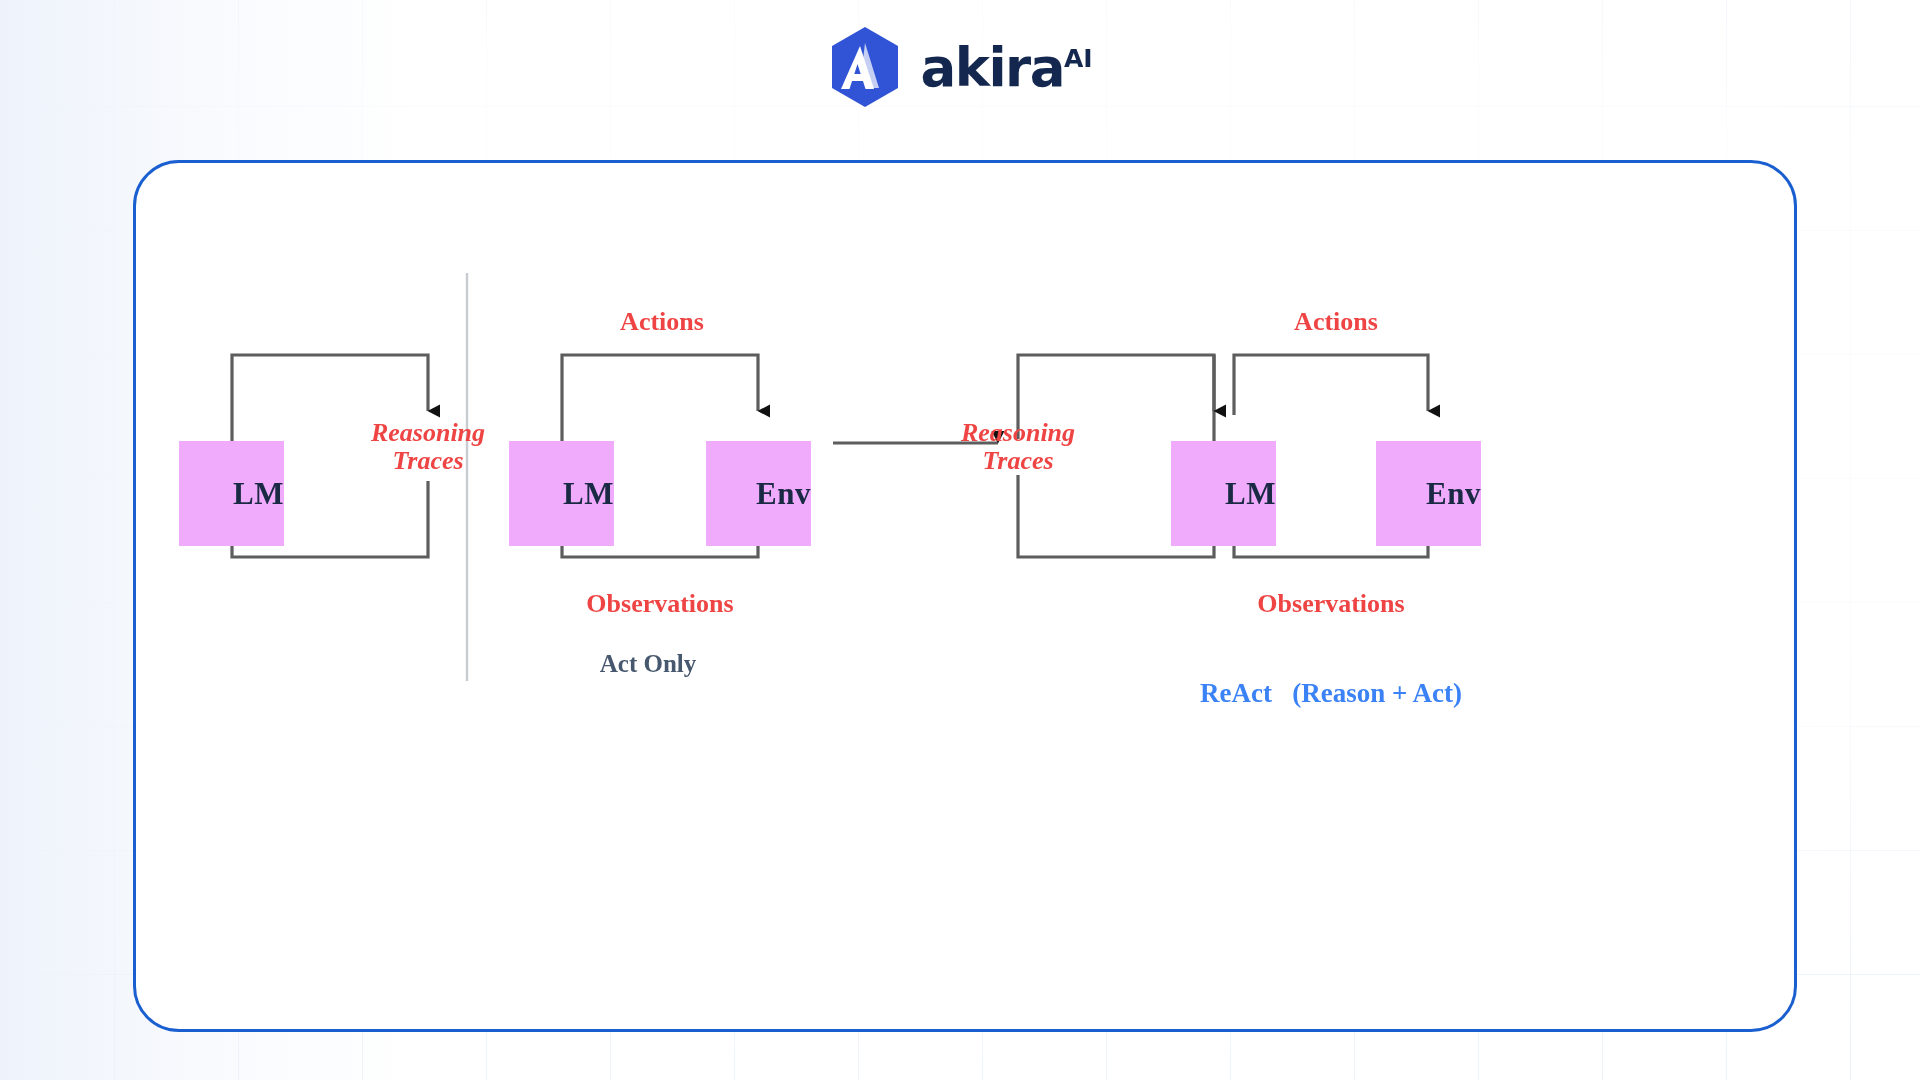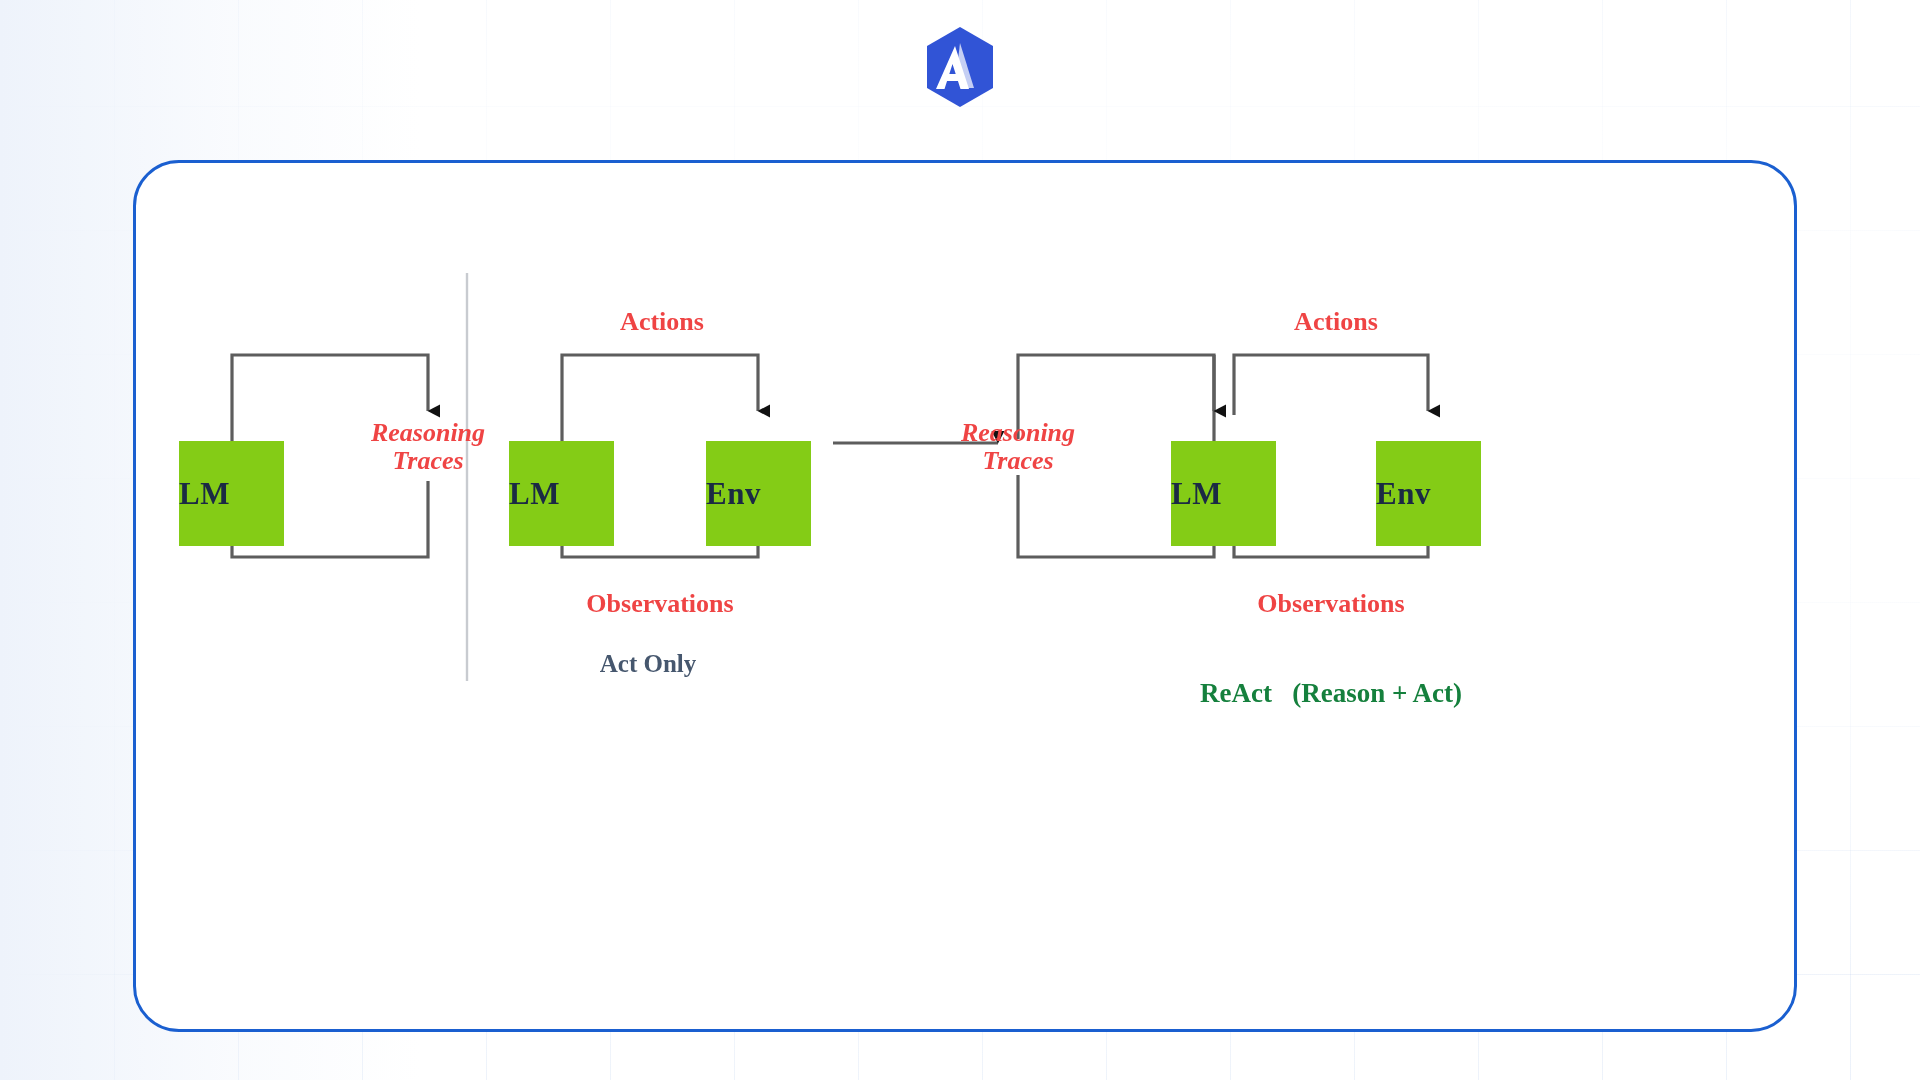--- a/index.html
+++ b/index.html
@@ -83,24 +83,24 @@
   
   #diagram {
     position: absolute;
     left: 0; top: 0;
     width: 1664px;
     height: 872px;
   }
 
   .flowbox {
     position: absolute;
-    background: #84cc16;
+    background: #f0abfc;
     display: flex;
     align-items: center;
-    justify-content: flex-start;
+    justify-content: flex-end;
     color: #1b2a44;
     font-weight: bold;
     font-size: 31px;
     letter-spacing: 0.5px;
     z-index: 3;
   }
   .flowlabel {
     position: absolute;
     color: #ef4444;
     font-weight: bold;
@@ -113,39 +113,40 @@
   .flowlabel.two-line { white-space: normal; font-style: italic; }
   .caption {
     position: absolute;
     color: #46576e;
     font-size: 25px;
     text-align: center;
     z-index: 3;
     white-space: nowrap;
   }
   .caption.bold {
-    color: #15803d;
+    color: #3b82f6;
     font-weight: bold;
     font-size: 27px;
   }
 </style>
 </head>
 <body>
 
 <div id="bg-grid"></div>
 <div id="bg-wash"></div>
 <div id="bg-tintleft"></div>
 
 <div id="logo">
   <svg id="logo-mark" viewBox="0 0 76 82">
     <path d="M38 1 L71 20 L71 62 L38 81 L5 62 L5 20 Z" fill="#3154d6"></path>
     <path d="M38 17 L52 62 L44 62 L36 34 Z" fill="#ffffff" opacity="0.72"></path>
     <path d="M33 20 L47 63 L38.5 63 L30.5 38 L22.5 63 L14 63 Z" fill="#ffffff"></path>
     <rect x="23" y="48" width="16" height="7" fill="#ffffff"></rect>
   </svg>
+  <div id="logo-text"><span>akira</span><span id="logo-sup">AI</span></div>
 </div>
 
 <div id="card">
 
   <svg id="diagram" viewBox="0 0 1664 872">
     <defs>
       <marker id="ah-down" markerWidth="16" markerHeight="16" refX="8" refY="13" orient="auto" markerUnits="userSpaceOnUse">
         <path d="M1.5,1 L14.5,1 L8,13.5 Z" fill="#111111"></path>
       </marker>
       <marker id="ah-up" markerWidth="16" markerHeight="16" refX="8" refY="13" orient="auto" markerUnits="userSpaceOnUse">

